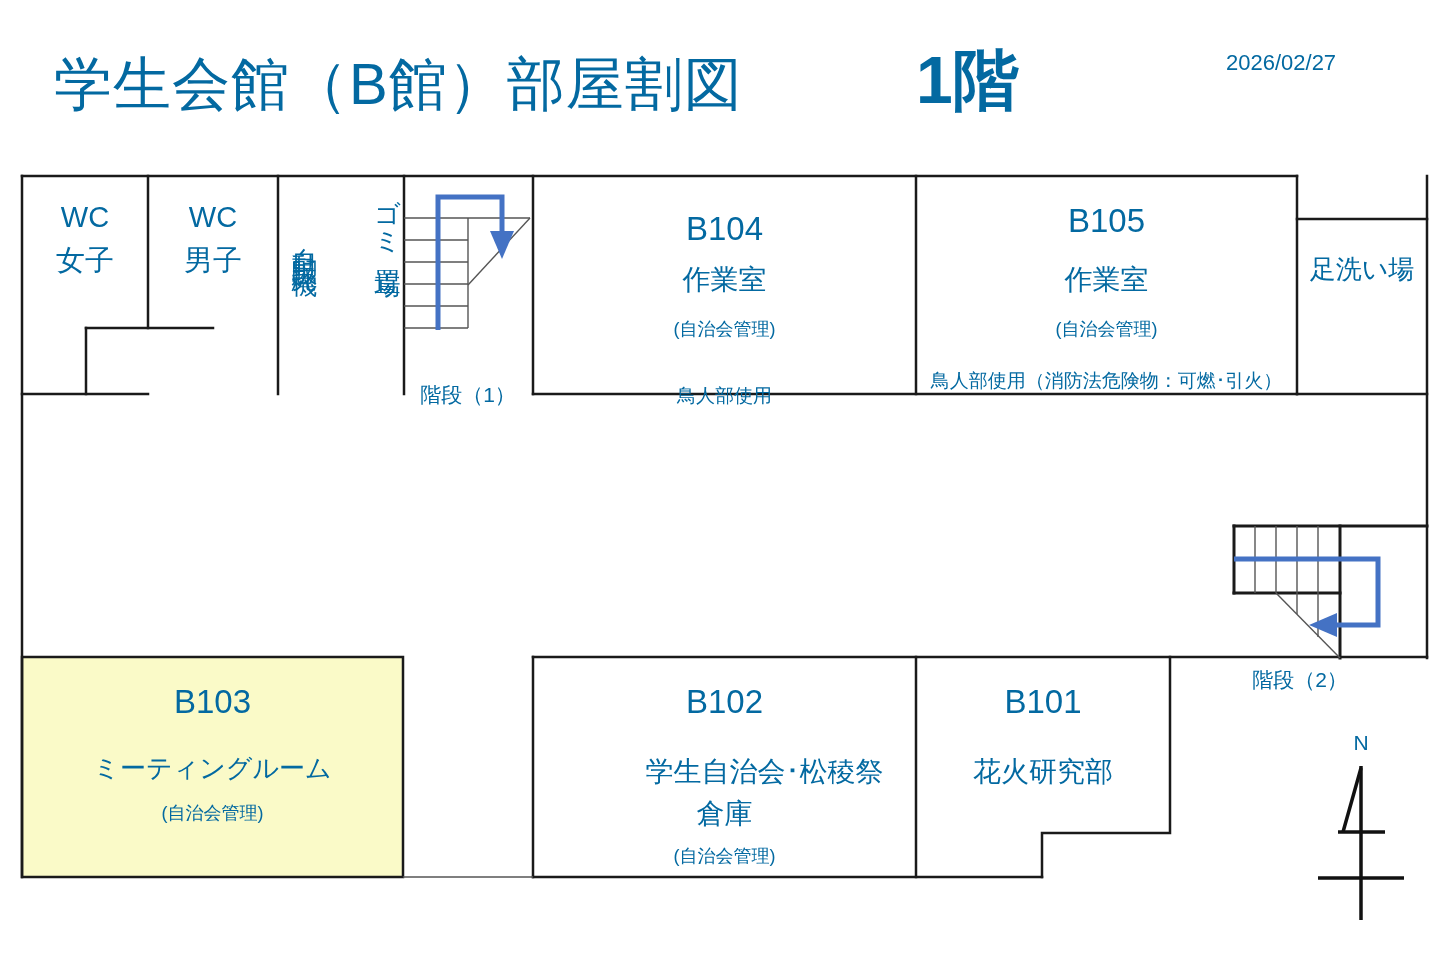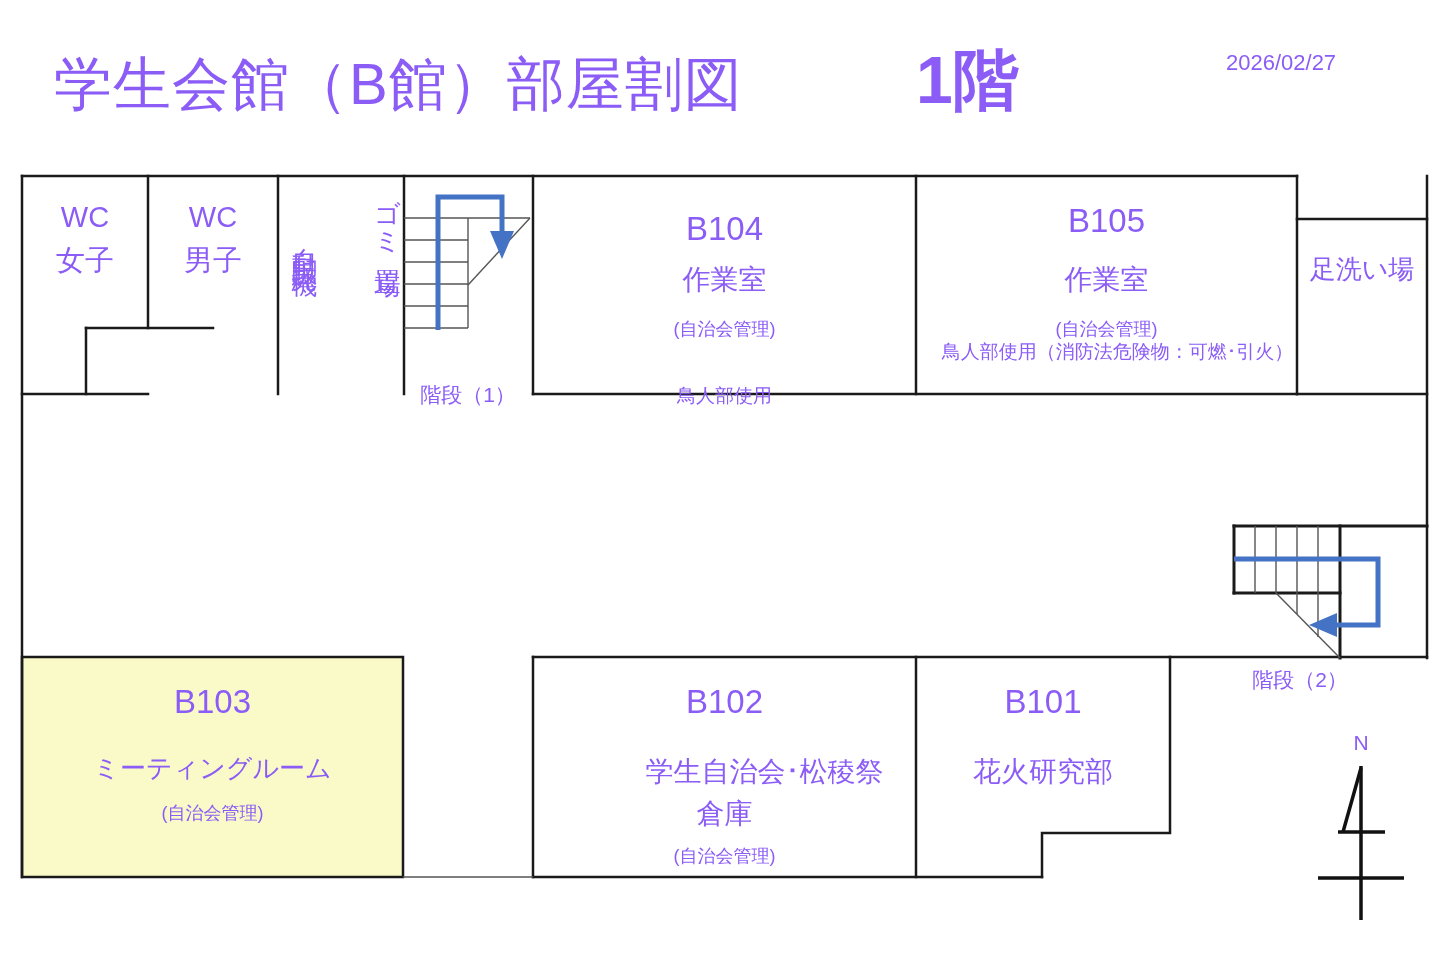--- a/index.html
+++ b/index.html
@@ -4,21 +4,21 @@
 <style>
   :root{
     --wall:#1a1a1a;
     --thin:#555555;
     --blue:#4472C4;
     --hl:#FAFAC8;
   }
   html,body{margin:0;padding:0;background:#ffffff;}
   .canvas{
     position:relative;width:1447px;height:966px;background:#fff;overflow:hidden;
-    font-family:"Liberation Sans","DejaVu Sans",sans-serif;color:#8b5cf6;
+    font-family:"Liberation Sans","DejaVu Sans",sans-serif;color:#0369a1;
   }
   .canvas svg{position:absolute;left:0;top:0;}
   .lbl{position:absolute;text-align:center;white-space:nowrap;}
   .wallline{stroke:var(--wall);stroke-width:2.5;fill:none;stroke-linecap:square;}
   .thinline{stroke:var(--thin);stroke-width:1.4;fill:none;}
   .frameline{stroke:var(--wall);stroke-width:3;fill:none;stroke-linecap:square;}
   .blueline{stroke:var(--blue);stroke-width:5;fill:none;stroke-linecap:butt;}
   .bluefill{fill:var(--blue);stroke:none;}
   .compassline{stroke:#111;stroke-width:3.5;fill:none;stroke-linecap:butt;}
   .hlrect{fill:var(--hl);stroke:var(--wall);stroke-width:2.5;}
@@ -143,21 +143,21 @@
   <div class="lbl stairlbl st1">階段（1）</div>
 
   <div class="lbl code c104" style="top:202px;margin-top:8px;">B104</div>
   <div class="lbl rname c104" style="top:261px;">作業室</div>
   <div class="lbl admin c104" style="top:317px;">(自治会管理)</div>
   <div class="lbl note c104" style="top:359px;margin-top:24px;">鳥人部使用</div>
 
   <div class="lbl code c105" style="top:202px;">B105</div>
   <div class="lbl rname c105" style="top:261px;">作業室</div>
   <div class="lbl admin c105" style="top:317px;">(自治会管理)</div>
-  <div class="lbl note c105" style="top:339px;padding-left:11px;">鳥人部使用（消防法危険物：可燃･引火）</div>
+  <div class="lbl note c105" style="top:368px;">鳥人部使用（消防法危険物：可燃･引火）</div>
 
   <div class="lbl footwash">足洗い場</div>
 
   <div class="lbl code c103" style="top:683px;">B103</div>
   <div class="lbl rname c103" style="top:751px;font-size:26px;">ミーティングルーム</div>
   <div class="lbl admin c103" style="top:801px;">(自治会管理)</div>
 
   <div class="lbl code c102" style="top:683px;">B102</div>
   <div class="lbl rname c102" style="top:753px;padding-left:40px;">学生自治会･松稜祭</div>
   <div class="lbl rname c102" style="top:795px;">倉庫</div>

